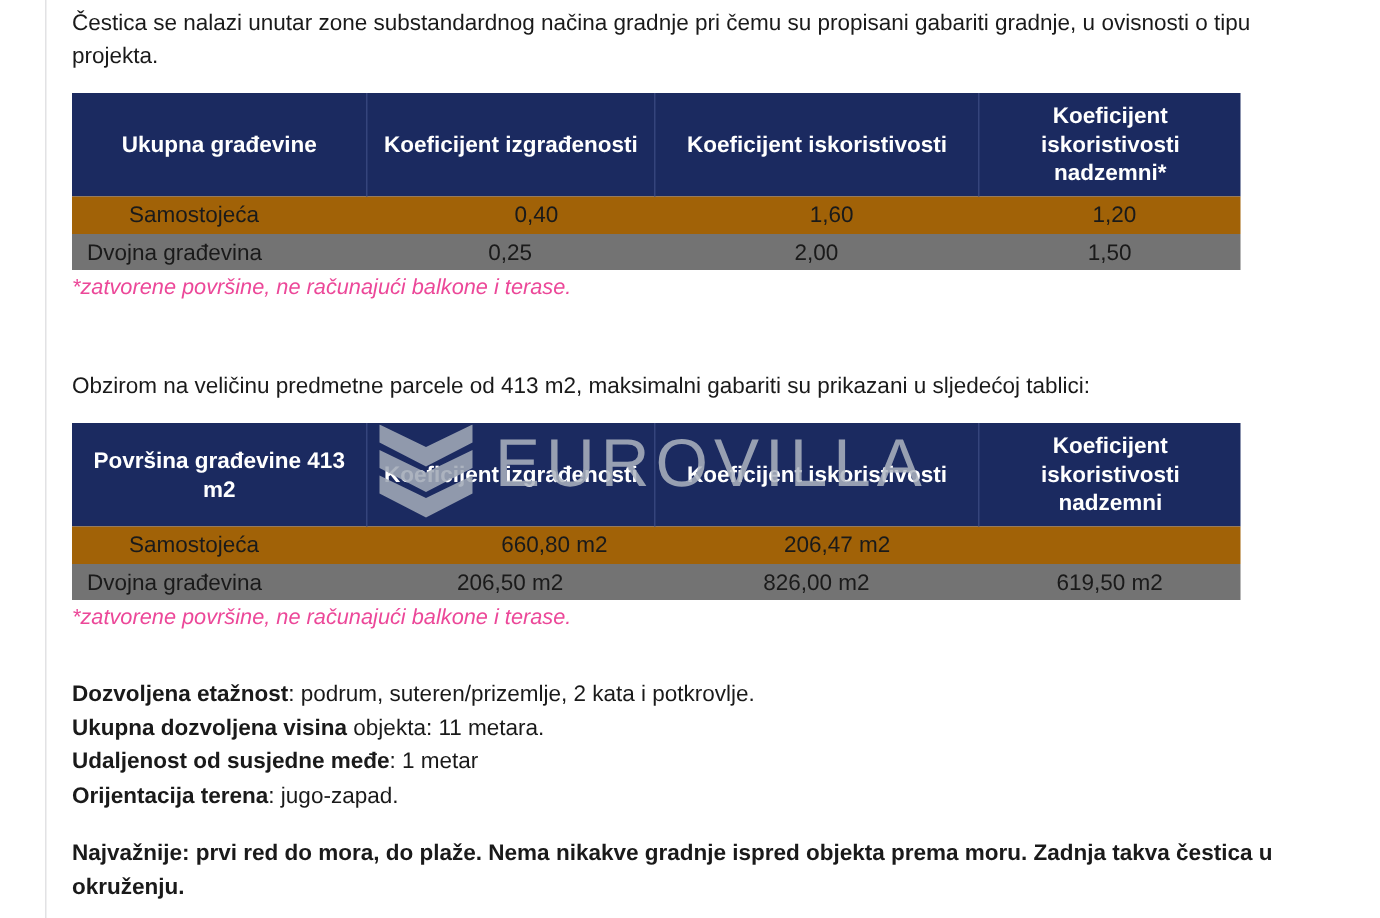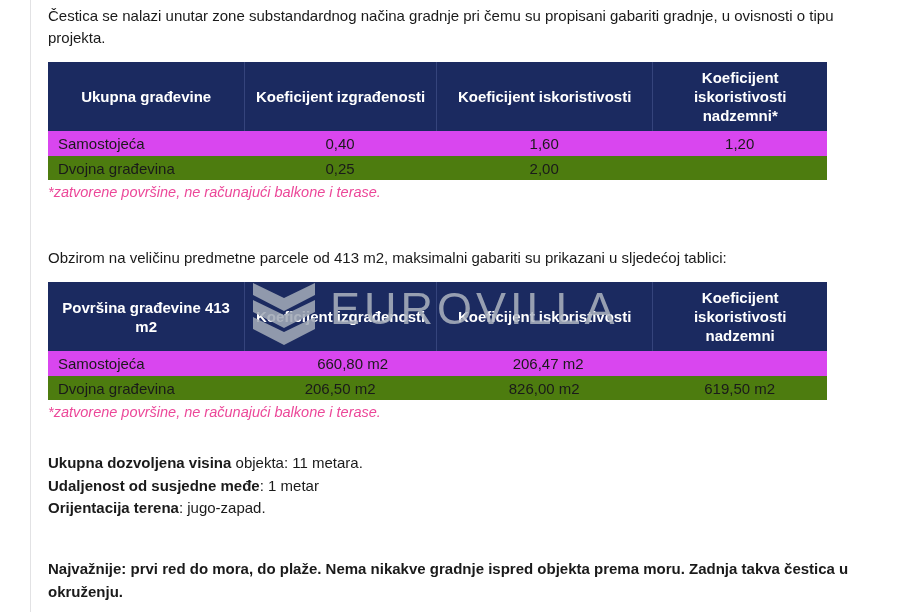--- a/index.html
+++ b/index.html
@@ -37,22 +37,22 @@
   }
   .tbl-header .cell + .cell { border-left: 1px solid #35447c; }
   .c1 { width: 25.2%; }
   .c2 { width: 24.6%; }
   .c3 { width: 27.8%; }
   .c4 { width: 22.4%; }
 
   .tbl-row { display: flex; font-size: 15px; align-items: center; }
   .tbl-row .cell { text-align: center; padding: 2px 4px; }
   .tbl-row .cell.label { text-align: left; padding-left: 10px; }
-  .row-a { background: #d946ef; height: 25px; }
-  .row-b { background: #4d7c0f; height: 24px; }
+  .row-a { background: #a16207; height: 25px; padding-left: 28px; }
+  .row-b { background: #737373; height: 24px; }
 
   .footnote {
     font-style: italic; font-size: 14.5px; margin-top: 4px; color: #ec4899;
   }
 
   .details {
     position: absolute; left: 48px; top: 452px;
     font-size: 15px; line-height: 22.5px;
   }
   .details .lbl { font-weight: bold; }
@@ -90,20 +90,21 @@
   <div class="tbl-row row-a">
     <div class="cell label c1">Samostojeća</div>
     <div class="cell c2">0,40</div>
     <div class="cell c3">1,60</div>
     <div class="cell c4">1,20</div>
   </div>
   <div class="tbl-row row-b">
     <div class="cell label c1">Dvojna građevina</div>
     <div class="cell c2">0,25</div>
     <div class="cell c3">2,00</div>
+    <div class="cell c4">1,50</div>
   </div>
   <div class="footnote">*zatvorene površine, ne računajući balkone i terase.</div>
 </div>
 
 <p class="para" id="para2">Obzirom na veličinu predmetne parcele od 413 m2, maksimalni gabariti su prikazani u sljedećoj tablici:</p>
 
 <div class="tbl" id="table2">
   <div class="tbl-header">
     <div class="cell c1">Površina građevine 413 m2</div>
     <div class="cell c2">Koeficijent izgrađenosti</div>
@@ -129,18 +130,19 @@
     <g fill="rgba(160,168,182,0.88)">
       <polygon points="1,0 32,15 63,0 63,12 32,28 1,12"></polygon>
       <polygon points="1,17 32,32 63,17 63,29 32,45 1,29"></polygon>
       <polygon points="1,34 32,49 63,34 63,46 32,62 1,46"></polygon>
     </g>
   </svg>
   <div class="wm-text">EUROVILLA</div>
 </div>
 
 <div class="details">
+  <div><span class="lbl">Dozvoljena etažnost</span><span>: podrum, suteren/prizemlje, 2 kata i potkrovlje.</span></div>
   <div><span class="lbl">Ukupna dozvoljena visina</span><span> objekta: 11 metara.</span></div>
   <div><span class="lbl">Udaljenost od susjedne međe</span><span>: 1 metar</span></div>
   <div><span class="lbl">Orijentacija terena</span><span>: jugo-zapad.</span></div>
 </div>
 
 <p class="highlight-para">Najvažnije: prvi red do mora, do plaže. Nema nikakve gradnje ispred objekta prema moru. Zadnja takva čestica u okruženju.</p>
 
 </body></html>

